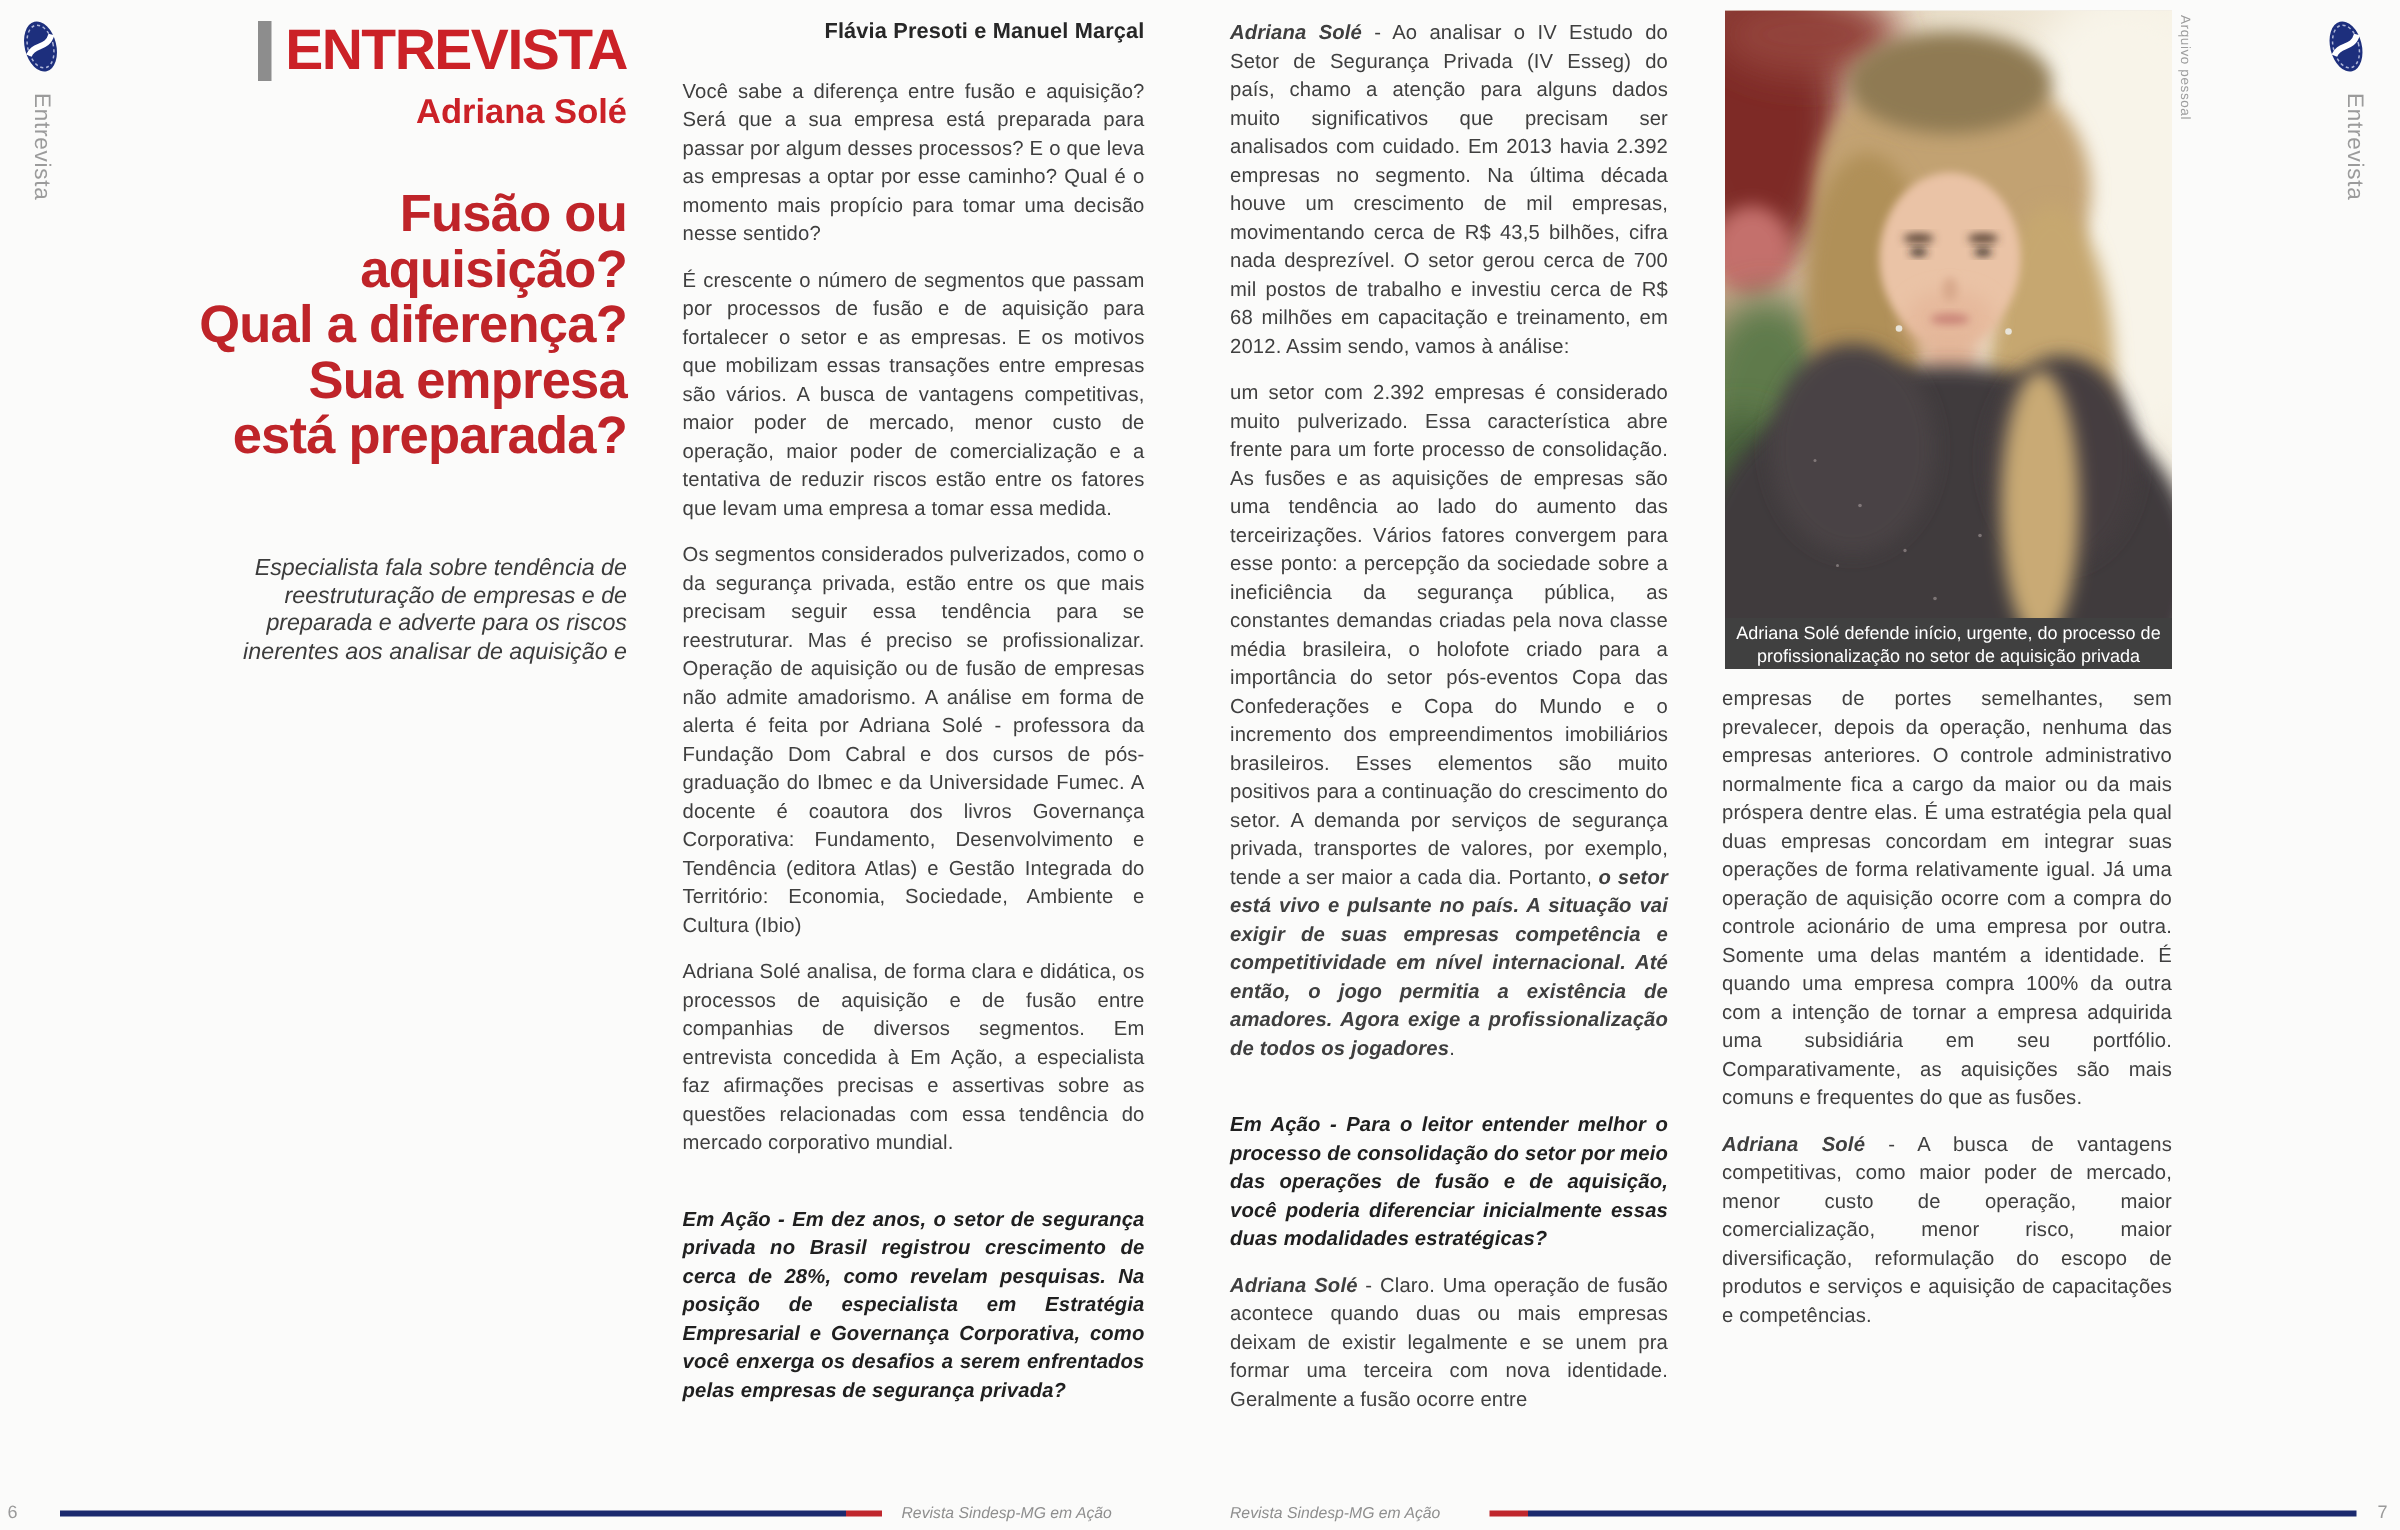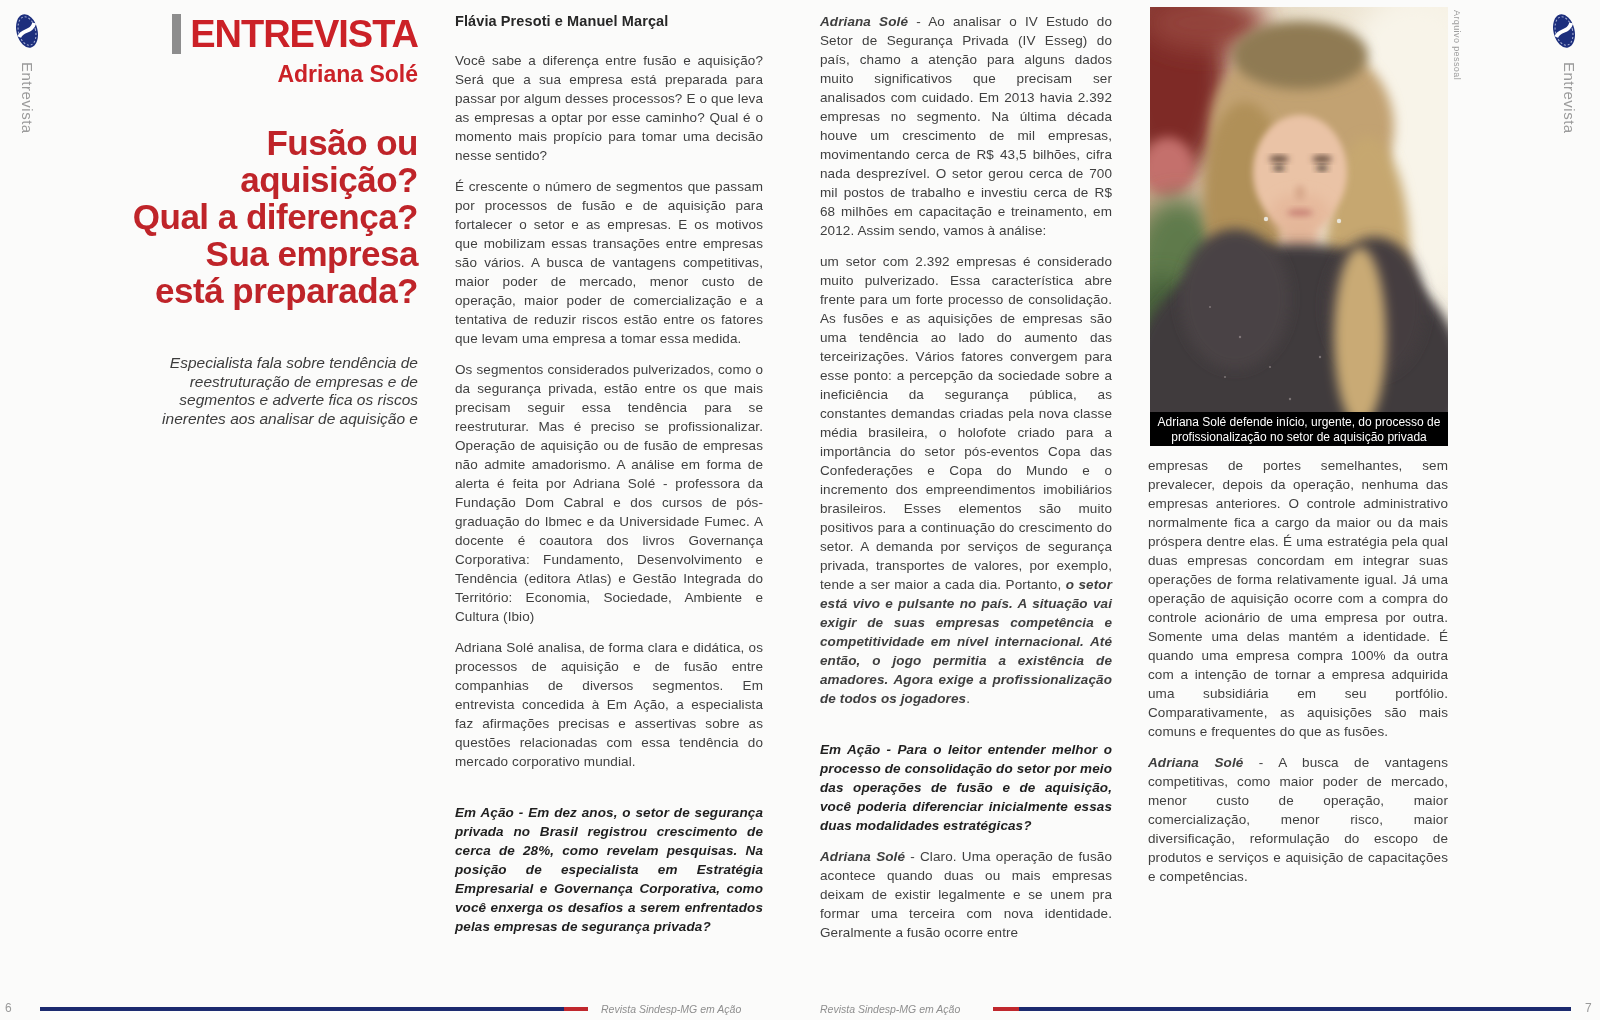--- a/index.html
+++ b/index.html
@@ -42,49 +42,49 @@
   .author-name{
     position:absolute;top:61px;right:1182px;
     font-size:23px;font-weight:700;color:#cb2127;white-space:nowrap;
   }
   .big-title{
     position:absolute;top:124px;right:1182px;width:420px;
     text-align:right;font-size:35px;line-height:37px;
     font-weight:700;color:#bf2429;letter-spacing:-.5px;
   }
   .standfirst{
-    position:absolute;top:354px;right:1182px;width:360px;
+    position:absolute;top:370px;right:1182px;width:360px;
     text-align:right;font-style:italic;
     font-size:15.5px;line-height:18.5px;color:#3c3c3c;
   }
 
   
   .col{
     position:absolute;top:12px;
     font-size:13.5px;line-height:19px;color:#3f3f3f;
     text-align:justify;letter-spacing:.1px;
   }
   .col2{left:455px;width:308px;}
   .col3{left:820px;width:292px;}
   .col4{left:1148px;top:456px;width:300px;}
   .blk{margin:0 0 12px 0;}
-  .blk.byline{font-weight:700;color:#272727;font-size:14.5px;margin-bottom:20px;text-align:left;}
+  .blk.byline{font-weight:700;color:#272727;font-size:14.5px;margin-bottom:20px;text-align:right;}
   .blk.q{font-weight:700;font-style:italic;color:#1f1f1f;margin-top:32px;}
   .f-b{font-weight:700;}
   .f-bi{font-weight:700;font-style:italic;}
 
   
   .photo{
     position:absolute;left:1150px;top:7px;width:298px;height:405px;
     overflow:hidden;background:#e9e2d2;
   }
   .photo svg{display:block;width:100%;height:100%;}
   .photo-caption{
     position:absolute;left:1150px;top:412px;width:298px;height:34px;
-    background:#000000;color:#ffffff;text-align:center;
+    background:#404040;color:#ffffff;text-align:center;
     font-size:12px;line-height:14.5px;padding-top:3px;box-sizing:border-box;
   }
 
   
   .pagenum{position:absolute;top:1001px;font-size:12px;color:#9a9a9a;}
   .pagenum.left{left:5px;}
   .pagenum.right{left:1585px;}
   .foot-mag{
     position:absolute;top:1003px;font-size:10.5px;font-style:italic;color:#8e8e8e;
     white-space:nowrap;
@@ -136,21 +136,21 @@
 <div class="big-title">
     <div>Fusão ou</div>
     <div>aquisição?</div>
     <div>Qual a diferença?</div>
     <div>Sua empresa</div>
     <div>está preparada?</div>
   </div>
 <div class="standfirst">
     <div>Especialista fala sobre tendência de</div>
     <div>reestruturação de empresas e de</div>
-    <div>segmentos e adverte fica os riscos</div>
+    <div>preparada e adverte para os riscos</div>
     <div>inerentes aos analisar de aquisição e</div>
   </div>
 
 <div class="col col2">
     <p class="blk byline"><span class="f-b">Flávia Presoti e Manuel Marçal</span></p>
     <p class="blk p"><span>Você sabe a diferença entre fusão e aquisição? Será que a sua empresa está preparada para passar por algum desses processos? E o que leva as empresas a optar por esse caminho? Qual é o momento mais propício para tomar uma decisão nesse sentido?</span></p>
     <p class="blk p"><span>É crescente o número de segmentos que passam por processos de fusão e de aquisição para fortalecer o setor e as empresas. E os motivos que mobilizam essas transações entre empresas são vários. A busca de vantagens competitivas, maior poder de mercado, menor custo de operação, maior poder de comercialização e a tentativa de reduzir riscos estão entre os fatores que levam uma empresa a tomar essa medida.</span></p>
     <p class="blk p"><span>Os segmentos considerados pulverizados, como o da segurança privada, estão entre os que mais precisam seguir essa tendência para se reestruturar. Mas é preciso se profissionalizar. Operação de aquisição ou de fusão de empresas não admite amadorismo. A análise em forma de alerta é feita por Adriana Solé - professora da Fundação Dom Cabral e dos cursos de pós-graduação do Ibmec e da Universidade Fumec. A docente é coautora dos livros Governança Corporativa: Fundamento, Desenvolvimento e Tendência (editora Atlas) e Gestão Integrada do Território: Economia, Sociedade, Ambiente e Cultura (Ibio)</span></p>
     <p class="blk p"><span>Adriana Solé analisa, de forma clara e didática, os processos de aquisição e de fusão entre companhias de diversos segmentos. Em entrevista concedida à Em Ação, a especialista faz afirmações precisas e assertivas sobre as questões relacionadas com essa tendência do mercado corporativo mundial.</span></p>
     <p class="blk q"><span>Em Ação - Em dez anos, o setor de segurança privada no Brasil registrou crescimento de cerca de 28%, como revelam pesquisas. Na posição de especialista em Estratégia Empresarial e Governança Corporativa, como você enxerga os desafios a serem enfrentados pelas empresas de segurança privada?</span></p>

